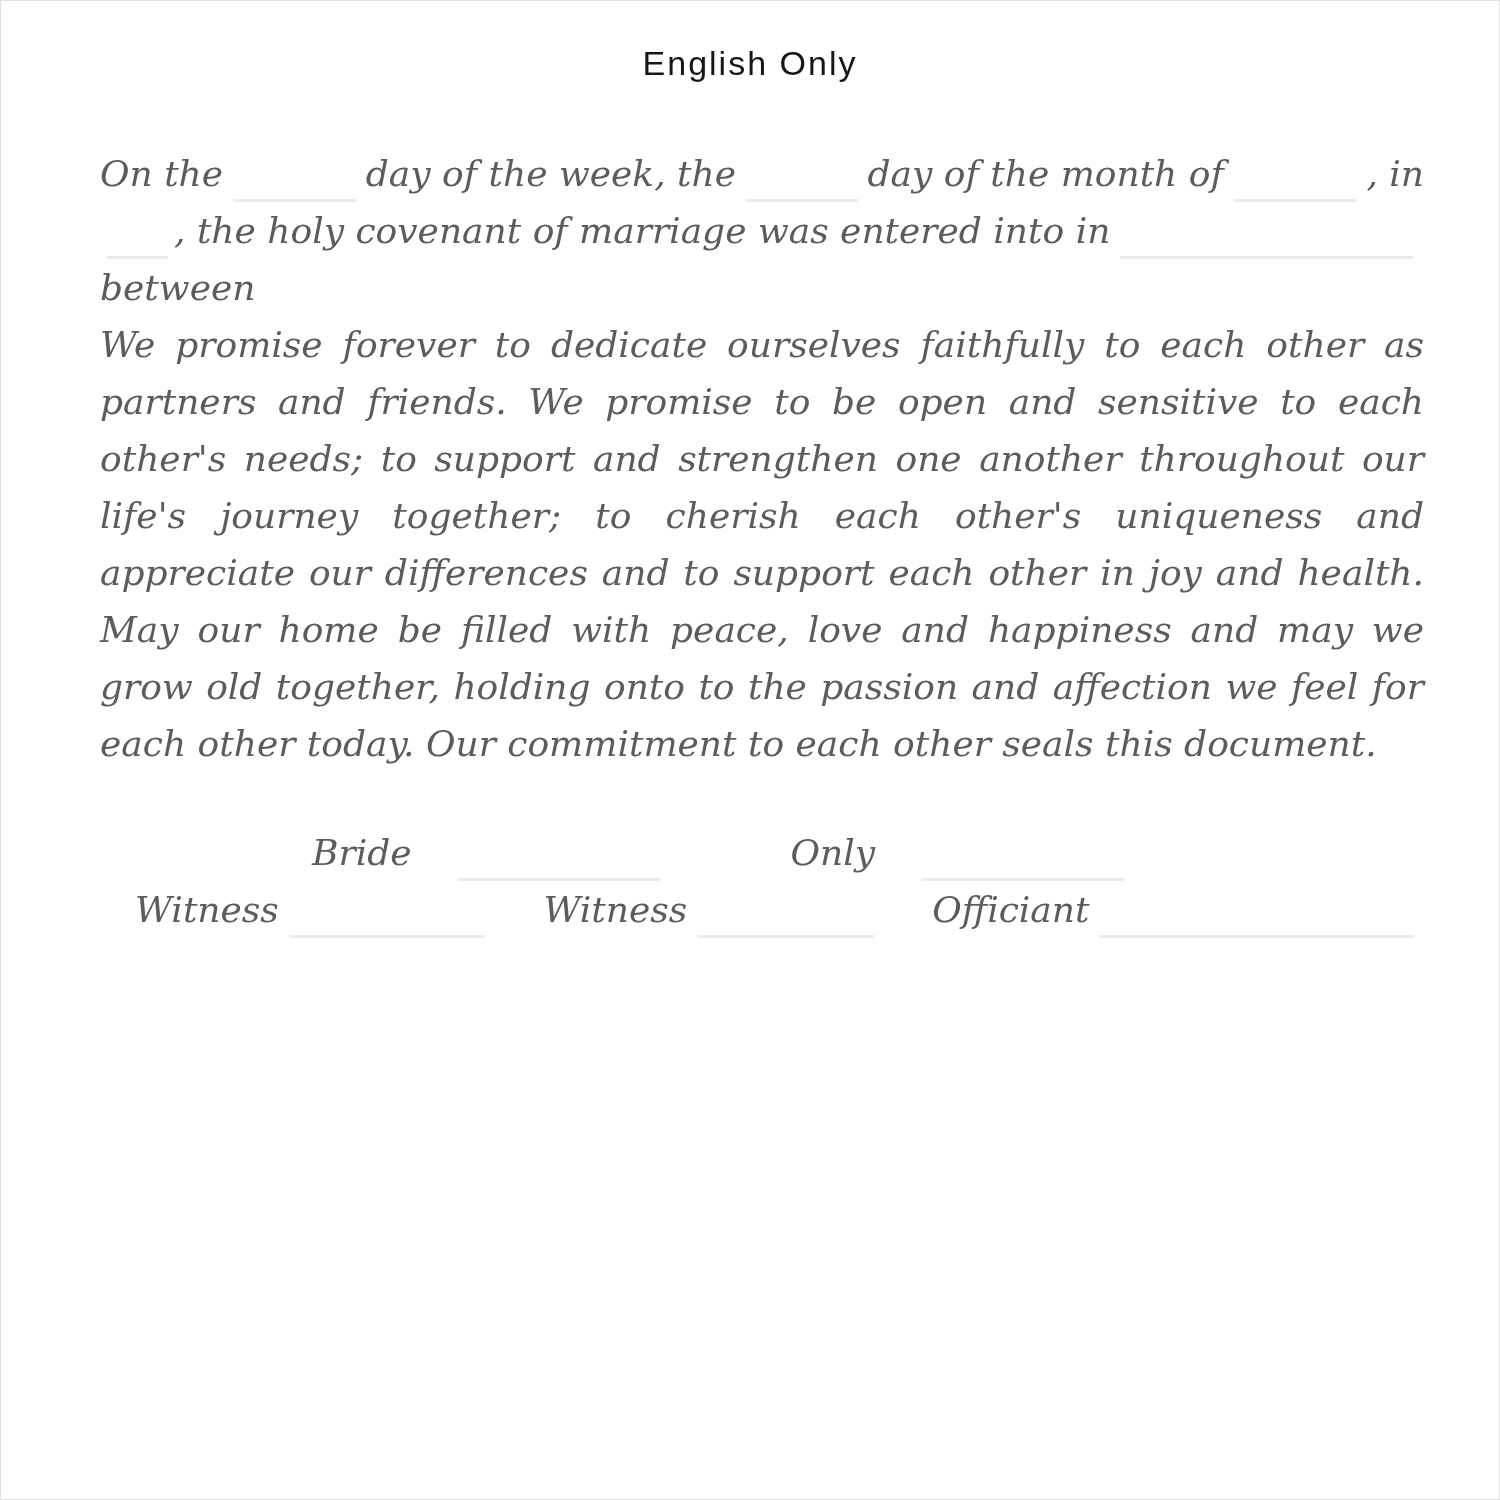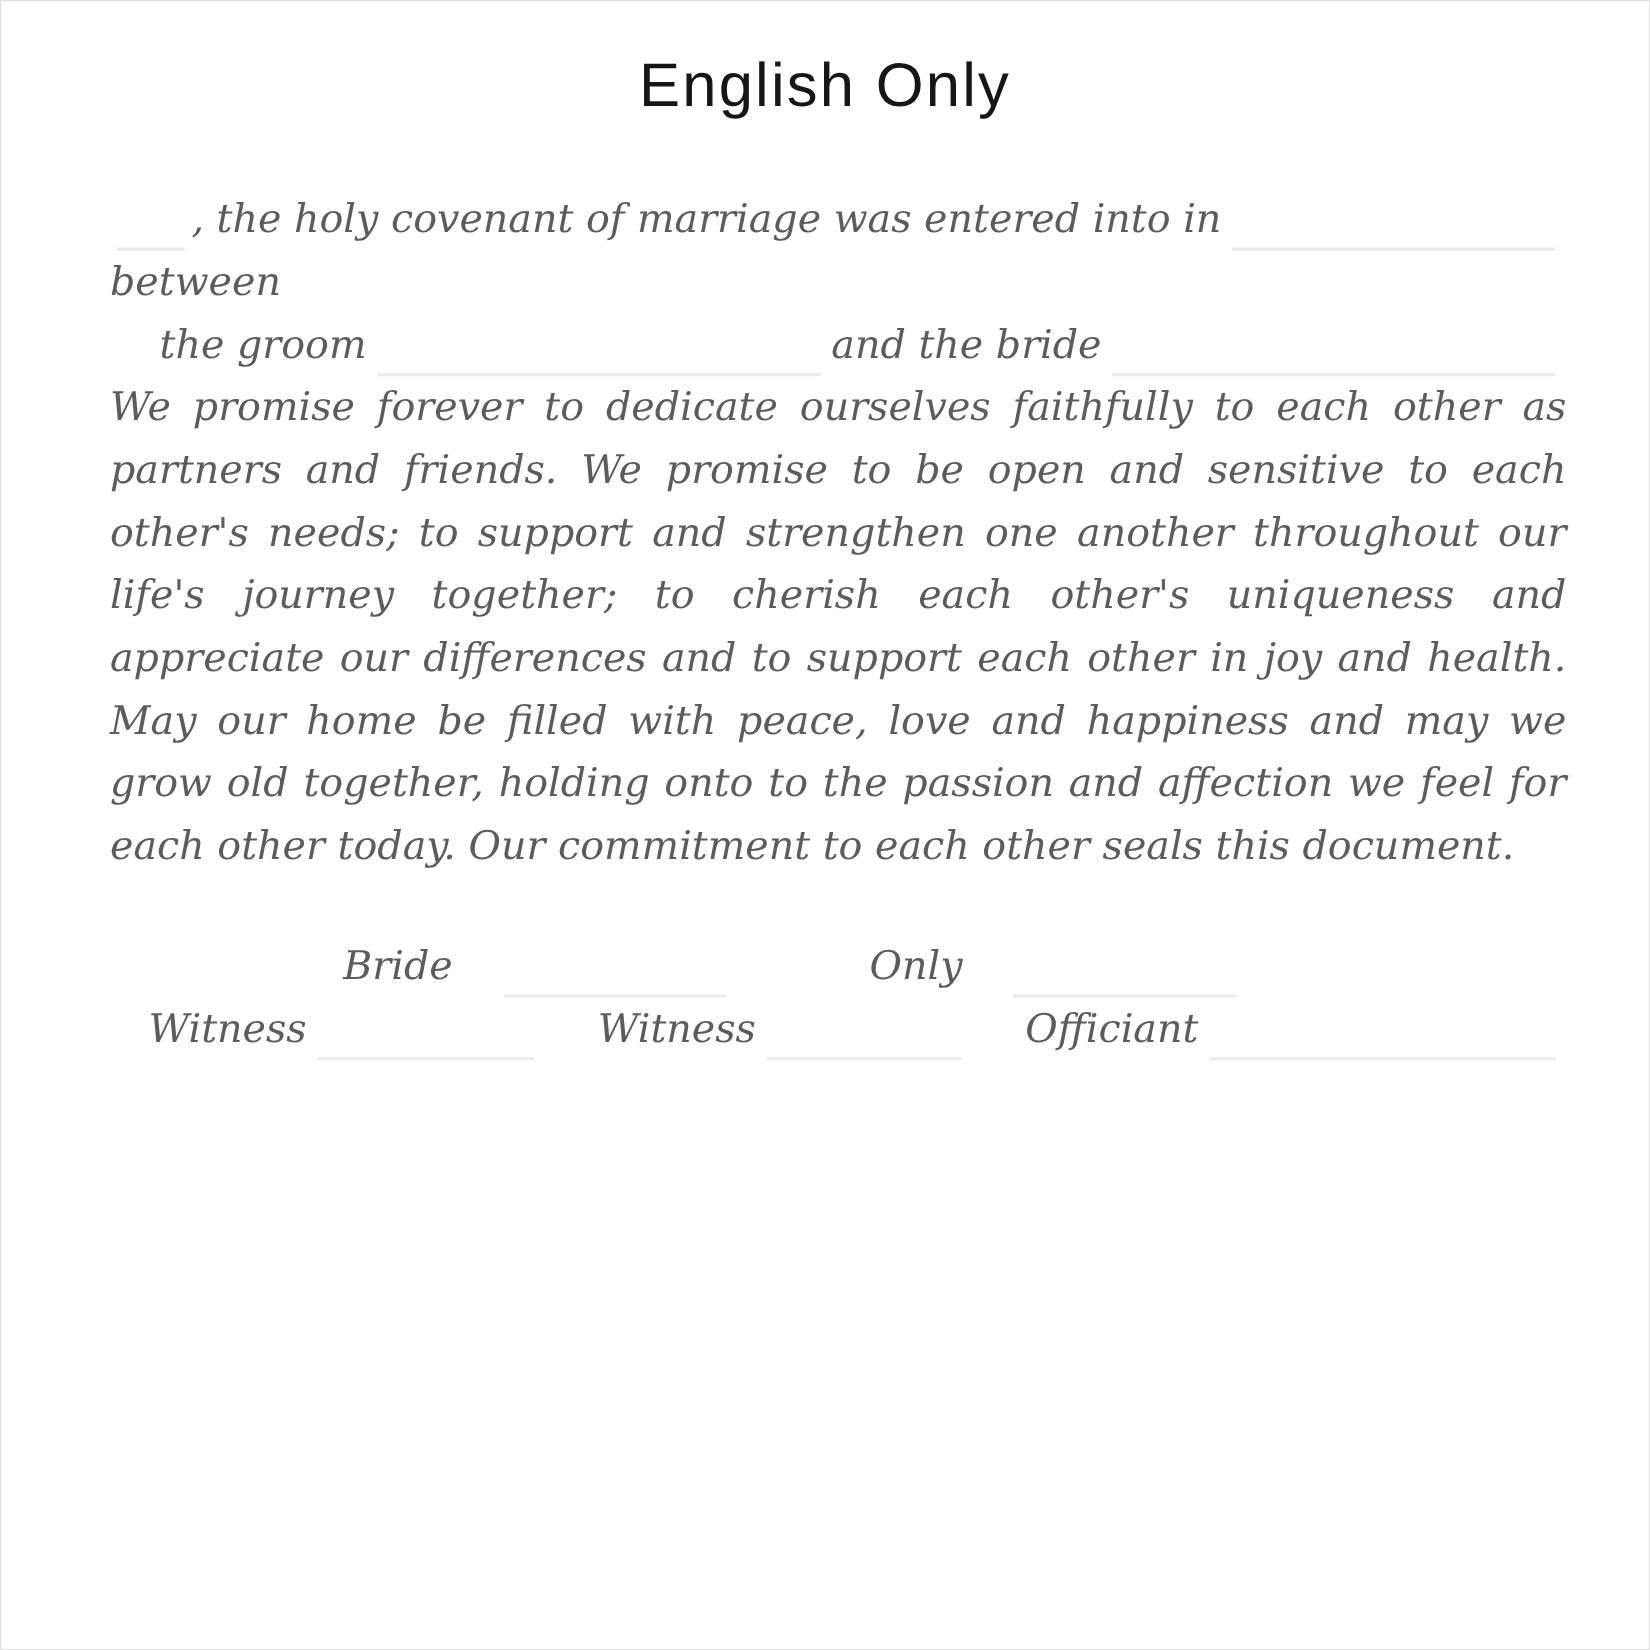--- a/index.html
+++ b/index.html
@@ -17,21 +17,21 @@
   .frame {
     position: absolute;
     inset: 0;
     border: 1px solid #e0e0e0;
     pointer-events: none;
   }
   .title {
     margin-top: 44px;
     text-align: center;
     font-family: "Liberation Sans", sans-serif;
-    font-size: 56px;
+    font-size: 34px;
     letter-spacing: 2px;
     color: #161616;
   }
   .doc {
     margin: 62px 76px 0 100px; 
     font-style: italic;
     font-size: 36px;
     color: #5c5c5c;
     line-height: 57px;
   }
@@ -71,35 +71,38 @@
 </style>
 </head>
 <body>
 
 <div class="frame"></div>
 
 <div class="title">English Only</div>
 
 <div class="doc">
 
+  <div class="row">
+    <span>On the</span>
+    <span class="blank grow-11"></span>
+    <span>day of the week, the</span>
+    <span class="blank grow-1"></span>
+    <span>day of the month of</span>
+    <span class="blank grow-11"></span>
+    <span>, in</span>
+  </div>
 
   <div class="row">
     <span class="blank w-year"></span>
     <span>, the holy covenant of marriage was entered into in</span>
     <span class="blank grow-1"></span>
   </div>
 
   <div class="centered">between</div>
 
-  <div class="row groom-row">
-    <span>the groom</span>
-    <span class="blank grow-1"></span>
-    <span>and the bride</span>
-    <span class="blank grow-1"></span>
-  </div>
 
 
   <p class="vows">We promise forever to dedicate ourselves faithfully to each other as partners and friends. We promise to be open and sensitive to each other's needs; to support and strengthen one another throughout our life's journey together; to cherish each other's uniqueness and appreciate our differences and to support each other in joy and health. May our home be filled with peace, love and happiness and may we grow old together, holding onto to the passion and affection we feel for each other today. Our commitment to each other seals this document.</p>
 
   <div class="sig-block">
     <div class="row sig-row-1">
       <span>Bride</span>
       <span class="blank grow-1"></span>
       <span class="sig-gap"></span>
       <span>Only</span>

